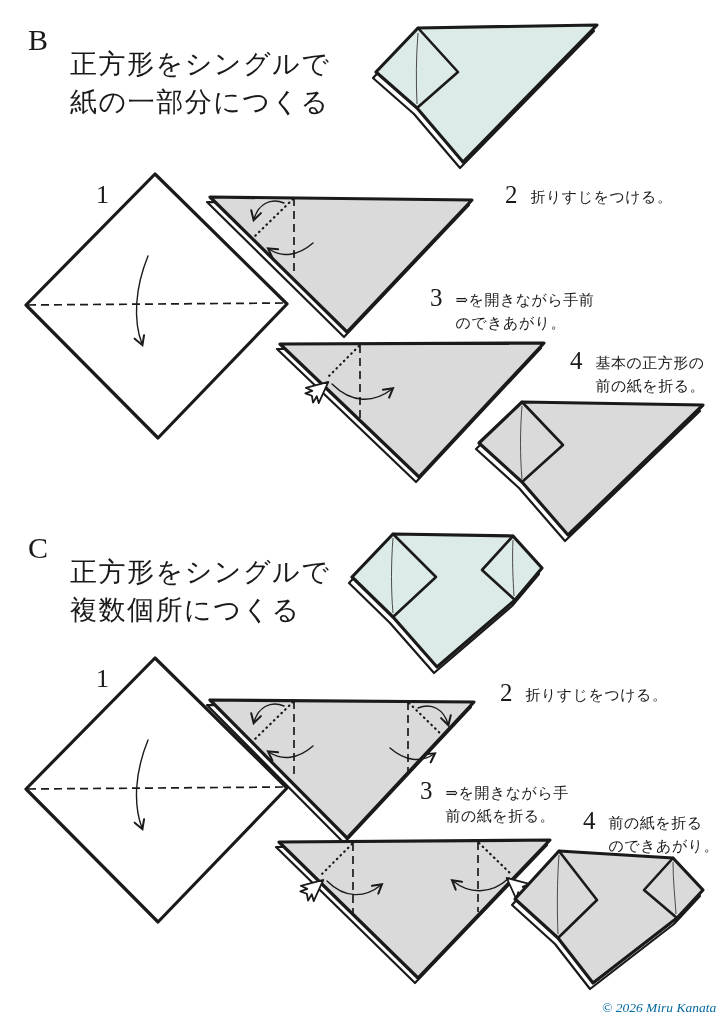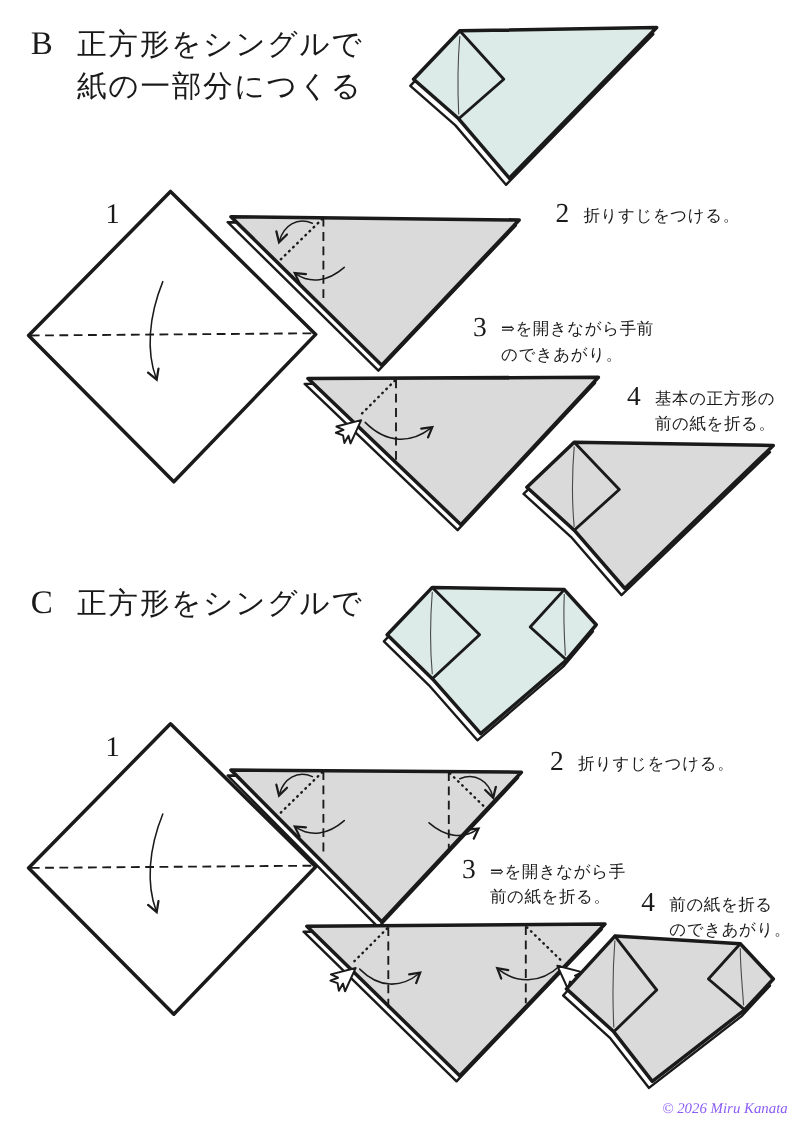--- a/index.html
+++ b/index.html
@@ -5,28 +5,28 @@
   * { margin:0; padding:0; box-sizing:border-box; }
   html,body { background:#ffffff; }
   body {
     width:724px; height:1024px; position:relative; overflow:hidden;
     font-family:"Liberation Serif","DejaVu Serif",serif;
     color:var(--ink,#1c1c1c);
   }
   .abs { position:absolute; }
   .heading { display:flex; gap:22px; align-items:flex-start; }
   .heading .letter { font-size:30px; line-height:1.2; }
-  .heading .title  { font-size:27px; line-height:1.4; letter-spacing:1.5px; }
+  .heading .title  { font-size:27px; line-height:1.4; letter-spacing:1.5px;margin-top:24px; }
   .notes { width:320px; font-size:14.2px; line-height:1.47; letter-spacing:0.2px; }
   .step-label { display:flex; gap:13px; align-items:flex-start; }
   .step-label .num { font-size:25px; line-height:1.05; }
   .step-label .cap { font-size:15px; line-height:1.55; padding-top:4px; letter-spacing:0.5px; }
   .step-label .cap span { display:block; }
   .lone-num { font-size:26px; }
-  .copyright { font-size:13.5px; font-style:italic; color:#8b5cf6; }
+  .copyright { font-size:13.5px; font-style:italic; color:#0369a1; }
   svg { display:block; overflow:visible; }
   .paper-teal { fill:var(--teal,#dcebe8); }
   .paper-gray { fill:var(--gray,#dadada); }
   .paper-white { fill:#ffffff; }
   .outline { stroke:var(--ink,#1a1a1a); stroke-width:3.2; stroke-linejoin:round; }
   .under   { fill:#ffffff; stroke:var(--ink,#1a1a1a); stroke-width:2.2; stroke-linejoin:round; }
   .inner   { fill:none; stroke:var(--ink,#1a1a1a); stroke-width:2.6; stroke-linejoin:round; stroke-linecap:round; }
   .crease  { fill:none; stroke:#4a4a4a; stroke-width:1; }
   .dash { stroke:var(--ink,#1a1a1a); stroke-width:1.7; stroke-dasharray:8 5; fill:none; }
   .dots { stroke:var(--ink,#1a1a1a); stroke-width:2.2; stroke-dasharray:0.6 4.6; stroke-linecap:round; fill:none; }
@@ -117,20 +117,21 @@
     </g>
     <path class="paper-gray outline" d="M7,48 L50,7 L231,10 L96,140 L50,87 Z"></path>
     <path class="inner" d="M50,87 L91,50 L50,7"></path>
     <path class="crease" d="M50,11 C48,35 48,62 50,84"></path>
   </svg>
 
   <div class="abs heading" style="left:28px;top:530px">
     <span class="letter">C</span>
     <span class="title">
       <span>正方形をシングルで</span><br>
+      <span>複数個所につくる</span>
     </span>
   </div>
 
   <svg class="abs" style="left:345px;top:525px" width="205" height="150" viewBox="0 0 205 150">
     <g transform="translate(-3,6)">
       <path class="under" d="M7,52 L48,9 L168,11 L197,43 L170,75 L92,142 L48,92 Z"></path>
     </g>
     <path class="paper-teal outline" d="M7,52 L48,9 L168,11 L197,43 L170,75 L92,142 L48,92 Z"></path>
     <path class="inner" d="M48,92 L91,52 L48,9"></path>
     <path class="inner" d="M170,75 L137,45 L168,11"></path>

